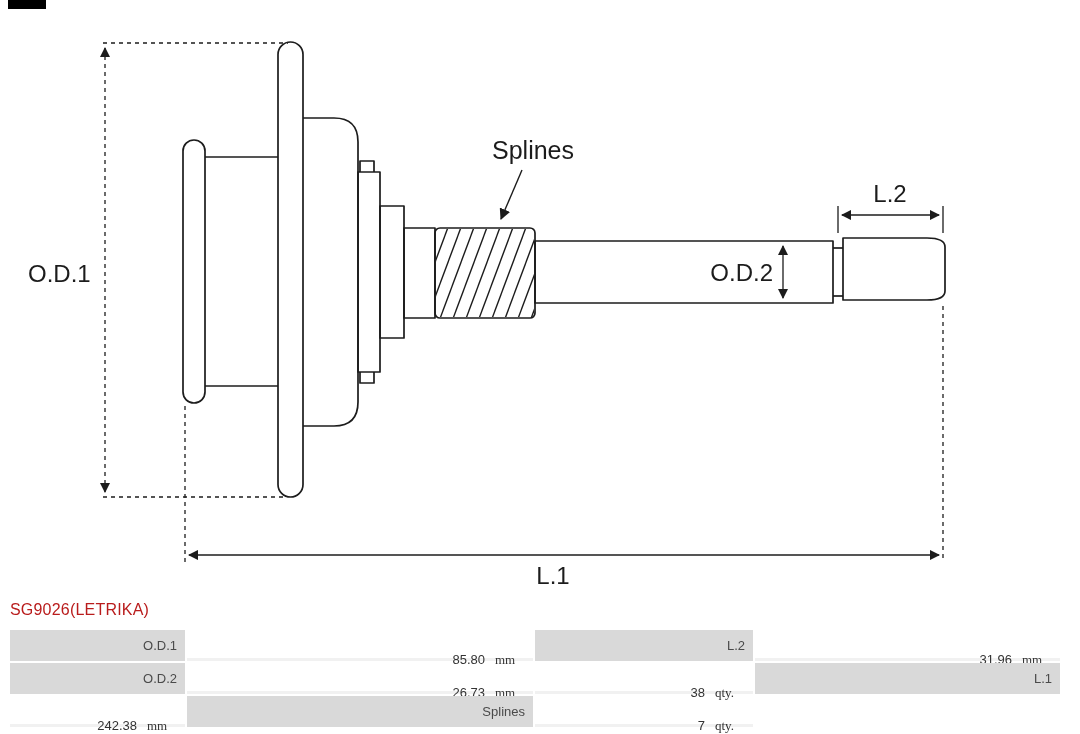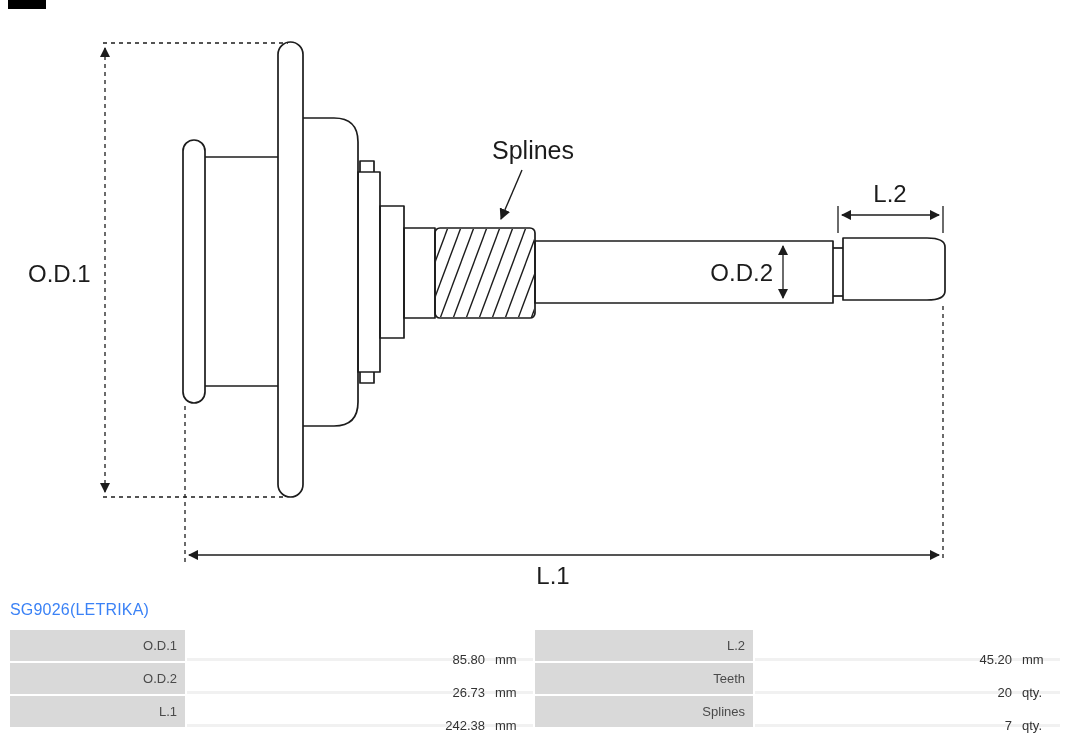--- a/index.html
+++ b/index.html
@@ -13,40 +13,40 @@
   .logo-mark {
     position: absolute; left: 8px; top: 0;
     width: 38px; height: 9px;
     background: #000;
   }
   .drawing { position: absolute; left: 0; top: 0; }
   svg text { font-family: "Liberation Sans", sans-serif; fill: #1c1c1c; }
 
   .part-number {
     position: absolute; left: 10px; top: 601px;
-    font-size: 16px; color: #3b82f6; letter-spacing: 0.2px;
+    font-size: 16px; color: #b91c1c; letter-spacing: 0.2px;
   }
 
   .spec-table {
     position: absolute; left: 10px; top: 630px;
     width: 1050px;
     display: grid;
     grid-template-columns: 175px 346px 218px 305px;
     grid-auto-rows: 31px;
     gap: 2px;
     background: #ffffff;
     font-size: 13px;
   }
   .cell {
     display: flex; align-items: center; justify-content: flex-end;
     padding: 0 8px; box-sizing: border-box;
   }
   .cell-label { background: #d9d9d9; color: #4a4a4a; }
   .cell-value { background: #f1f1f1; color: #333333; margin-top: 28px; }
-  .cell-value .unit { width: 30px; text-align: left; margin-left: 10px; }
+  .cell-value .unit { width: 30px; text-align: left; margin-left: 10px; font-family: Liberation Serif, serif; }
 </style>
 </head>
 <body>
 
 <div class="logo-mark"></div>
 
 <svg class="drawing" width="1080" height="598" viewBox="0 0 1080 598">
   <defs>
     <marker id="arrow" viewBox="0 0 10 10" refX="9" refY="5" markerWidth="8" markerHeight="8" orient="auto-start-reverse">
       <path d="M0,0 L10,5 L0,10 Z" fill="#1c1c1c"></path>
@@ -125,36 +125,33 @@
     <span>O.D.1</span>
   </div>
   <div class="cell cell-value">
     <span class="val">85.80</span>
     <span class="unit">mm</span>
   </div>
   <div class="cell cell-label">
     <span>L.2</span>
   </div>
   <div class="cell cell-value">
-    <span class="val">45.20</span>
+    <span class="val">31.96</span>
     <span class="unit">mm</span>
   </div>
 
   <div class="cell cell-label">
     <span>O.D.2</span>
   </div>
   <div class="cell cell-value">
     <span class="val">26.73</span>
     <span class="unit">mm</span>
   </div>
-  <div class="cell cell-label">
-    <span>Teeth</span>
-  </div>
   <div class="cell cell-value">
-    <span class="val">20</span>
+    <span class="val">38</span>
     <span class="unit">qty.</span>
   </div>
 
   <div class="cell cell-label">
     <span>L.1</span>
   </div>
   <div class="cell cell-value">
     <span class="val">242.38</span>
     <span class="unit">mm</span>
   </div>

